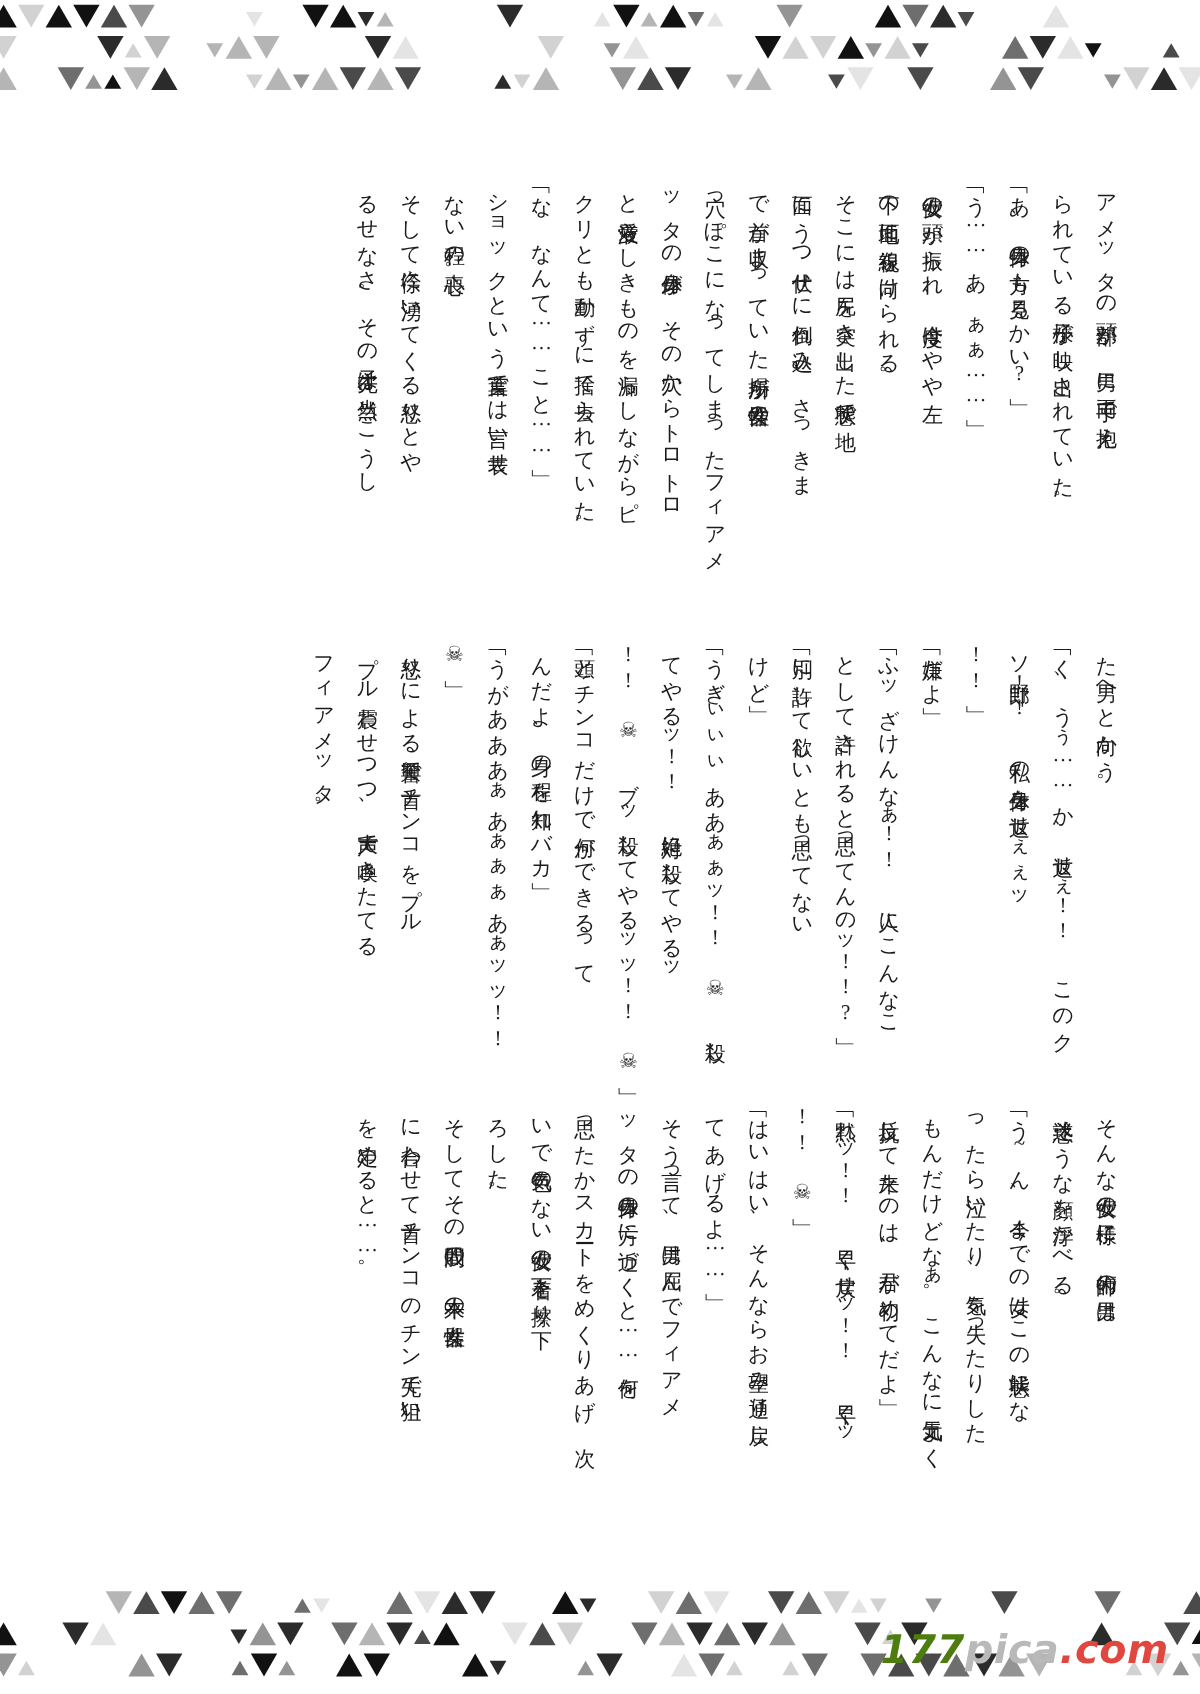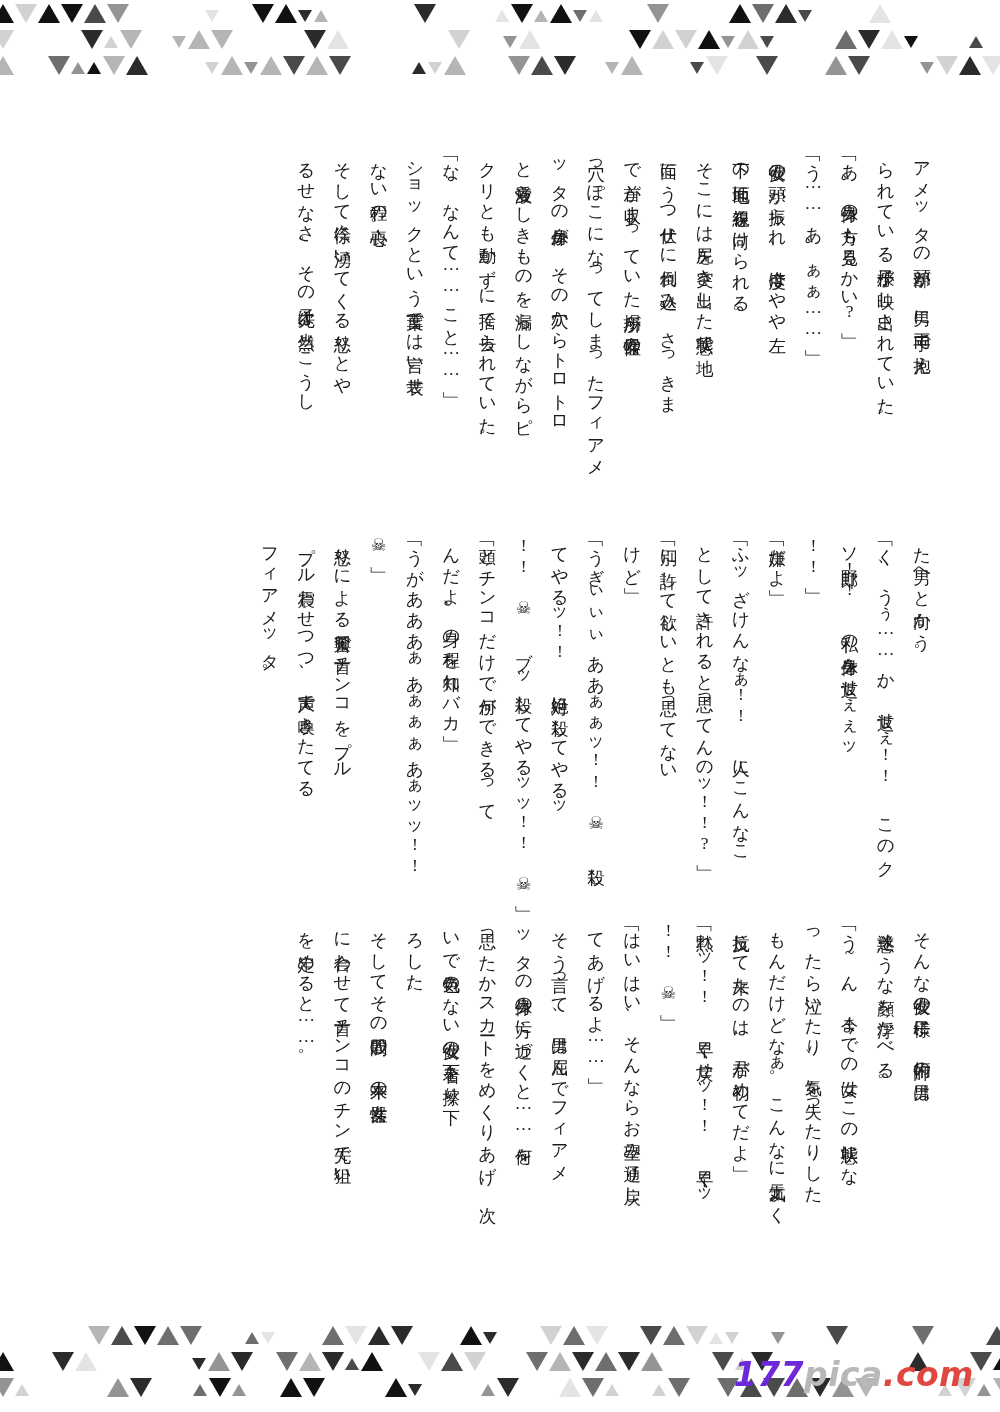--- a/index.html
+++ b/index.html
@@ -90,21 +90,21 @@
   .watermark {
     position: absolute;
     right: 26px;
     bottom: 18px;
     font-family: "DejaVu Sans", sans-serif;
     font-size: 33px;
     font-weight: bold;
     font-style: italic;
     letter-spacing: 0.5px;
   }
-  .wm-1 { color: #6d28d9; }
+  .wm-1 { color: #4d7c0f; }
   .wm-2 { color: #b9b9b9; }
   .wm-3 { color: #e0473e; }
 </style>
 </head>
 <body>
 
 <div class="deco-band deco-top">
   <div class="tri-row" style="top:4px;">
       <span class="tri up" style="left: -8px; top: 0px; color: rgb(17, 17, 17);"></span>
       <span class="tri down" style="left: 15px; top: 0px; color: rgb(210, 210, 210);"></span>

